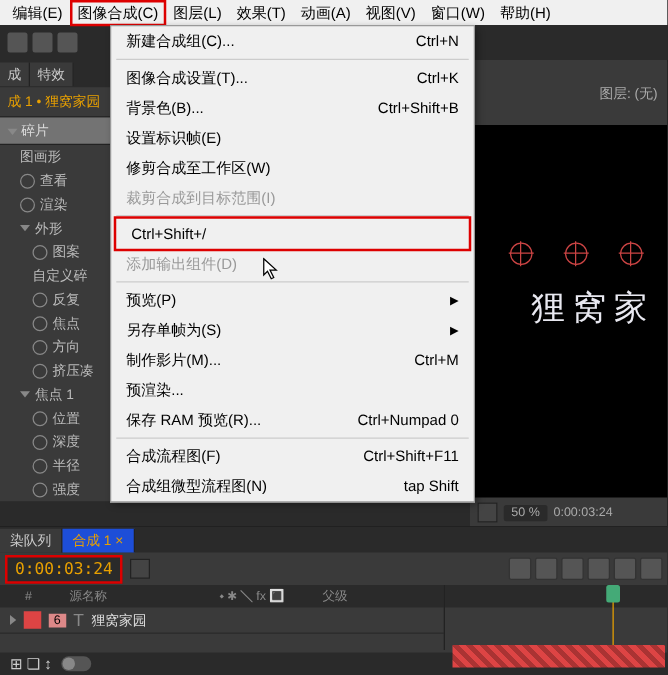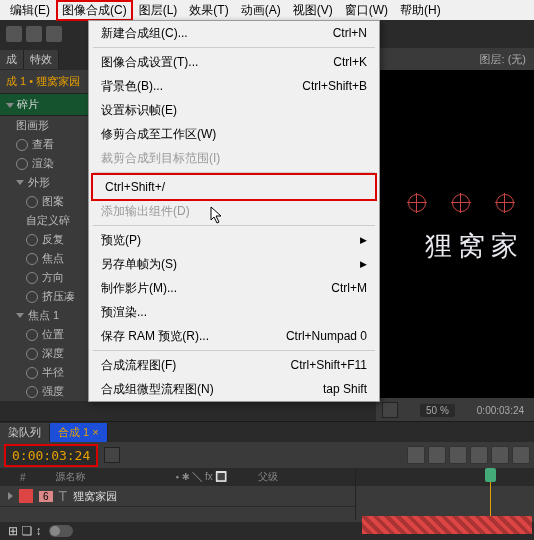--- a/index.html
+++ b/index.html
@@ -5,41 +5,41 @@
 body{margin:0;background:#2a2a2a;font-family:"Microsoft YaHei",sans-serif;font-size:12px;color:#ccc;overflow:hidden;width:534px;height:540px;position:relative}
 .menubar{background:#f0f0f0;color:#000;display:flex;height:20px;align-items:center;padding:0 4px;font-size:12px}
 .menubar span{padding:0 6px}
 .menubar .highlighted{border:2px solid #d00;padding:0 4px;margin:-2px 0}
 .toolbar{background:#2a2a2a;height:28px;border-bottom:1px solid #1a1a1a;display:flex;align-items:center;gap:4px;padding:0 6px}
 .toolbar .ico{width:16px;height:16px;display:inline-block;background:#555;border-radius:2px}
 .left-panel{position:absolute;left:0;top:48px;width:88px;background:#3a3a3a}
 .tab-row{display:flex;background:#2a2a2a;height:22px;align-items:center;font-size:11px}
 .tab-row .tab{padding:2px 6px;background:#3a3a3a;border-right:1px solid #222}
 .comp-title{background:#3a3a3a;padding:4px 6px;font-size:11px;color:#e8a000;border-bottom:1px solid #222}
-.prop-header{background:#14532d;padding:3px 6px;font-size:11px;color:#ddd;border-bottom:1px solid #222}
+.prop-header{background:#737373;padding:3px 6px;font-size:11px;color:#ddd;border-bottom:1px solid #222}
 .prop-item{padding:2px 4px 2px 16px;font-size:11px;color:#bbb;display:flex;align-items:center;gap:4px}
 .prop-item.sub{padding-left:26px}
 .tri{width:0;height:0;border-top:4px solid transparent;border-bottom:4px solid transparent;border-left:5px solid #888;display:inline-block}
 .tri.open{border-left:4px solid transparent;border-right:4px solid transparent;border-top:5px solid #888;border-bottom:none}
 .stopwatch{width:10px;height:10px;border:1px solid #888;border-radius:50%;display:inline-block}
 .dropdown{position:absolute;left:88px;top:20px;width:290px;background:#f0f0f0;border:1px solid #999;box-shadow:2px 2px 6px rgba(0,0,0,.4);color:#000;z-index:100}
 .dd-item{padding:4px 12px;display:flex;justify-content:space-between;align-items:center;font-size:12px;height:16px}
 .dd-item.disabled{color:#999}
 .dd-sep{height:1px;background:#ccc;margin:2px 4px}
 .dd-highlighted{border:2px solid #d00;margin:-2px 2px}
 .dd-arrow{font-size:9px}
 .preview{position:absolute;right:0;top:48px;width:158px;height:374px;background:#000}
-.preview-header{background:#3a3a3a;height:22px;display:flex;align-items:center;justify-content:flex-end;padding:0 8px;font-size:11px;color:#aaa}
+.preview-header{background:#3a3a3a;height:22px;display:flex;align-items:center;justify-content:flex-end;padding:15px 8px;font-size:11px;color:#aaa}
 .preview-text{position:absolute;top:180px;right:10px;font-size:27px;color:#e8e8f0;font-family:"KaiTi",serif;letter-spacing:6px}
 .preview-marks{position:absolute;top:146px;right:20px;display:flex;gap:26px}
 .mark{width:16px;height:16px;border:1px solid #c44;border-radius:50%;position:relative}
 .mark:before,.mark:after{content:"";position:absolute;background:#c44}
 .mark:before{width:1px;height:20px;left:7px;top:-2px}
 .mark:after{height:1px;width:20px;top:7px;left:-2px}
-.preview-footer{position:absolute;bottom:0;left:0;right:0;height:24px;background:#3a3a3a;display:flex;align-items:center;gap:22px;padding:0 6px;font-size:10px;color:#aaa}
+.preview-footer{position:absolute;bottom:0;left:0;right:0;height:24px;background:#3a3a3a;display:flex;align-items:center;gap:5px;padding:0 6px;font-size:10px;color:#aaa}
 .preview-footer .pill{background:#2a2a2a;padding:1px 6px;border-radius:2px}
 .timeline{position:absolute;bottom:0;left:0;right:0;height:118px;background:#3a3a3a;border-top:1px solid #1a1a1a}
 .tl-tabs{display:flex;background:#2a2a2a;height:20px;align-items:center;font-size:11px}
 .tl-tabs .tab{padding:2px 8px;background:#3a3a3a;border-right:1px solid #222}
 .tl-tabs .tab.active{background:#1d4ed8;color:#e8a000}
 .tl-controls{display:flex;align-items:center;height:26px;padding:0 4px;gap:6px}
 .timecode{color:#e8a000;font-family:monospace;font-size:13px;background:#2a2a2a;padding:2px 6px;border:2px solid #d00}
 .tl-icons{display:flex;gap:3px;margin-left:auto}
 .tl-icons .ico{width:16px;height:16px;background:#555;border:1px solid #333;border-radius:2px}
 .tl-header{display:flex;background:#2a2a2a;height:18px;align-items:center;font-size:10px;color:#888;padding:0 20px;gap:30px}

